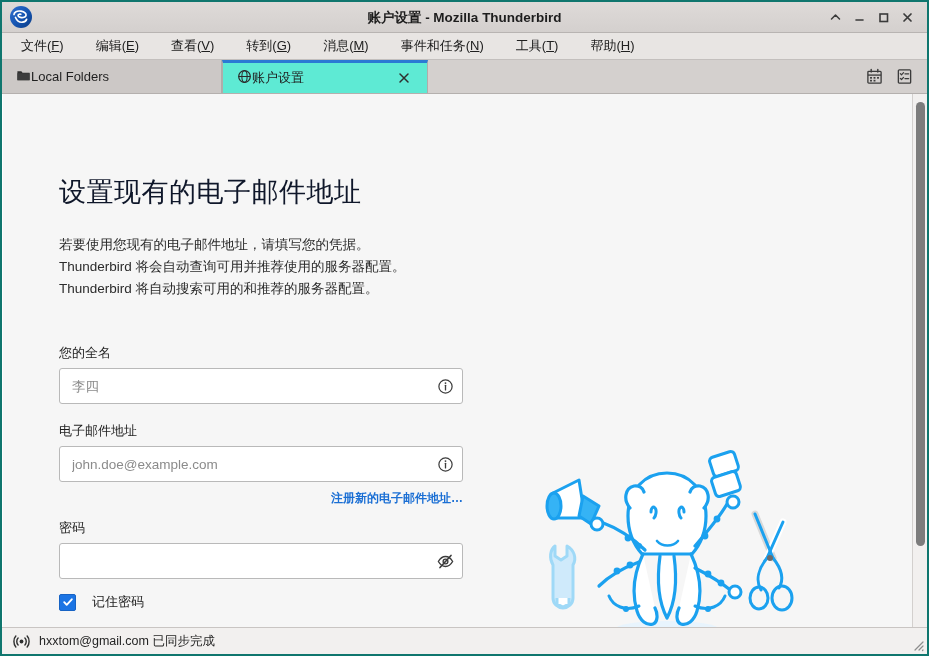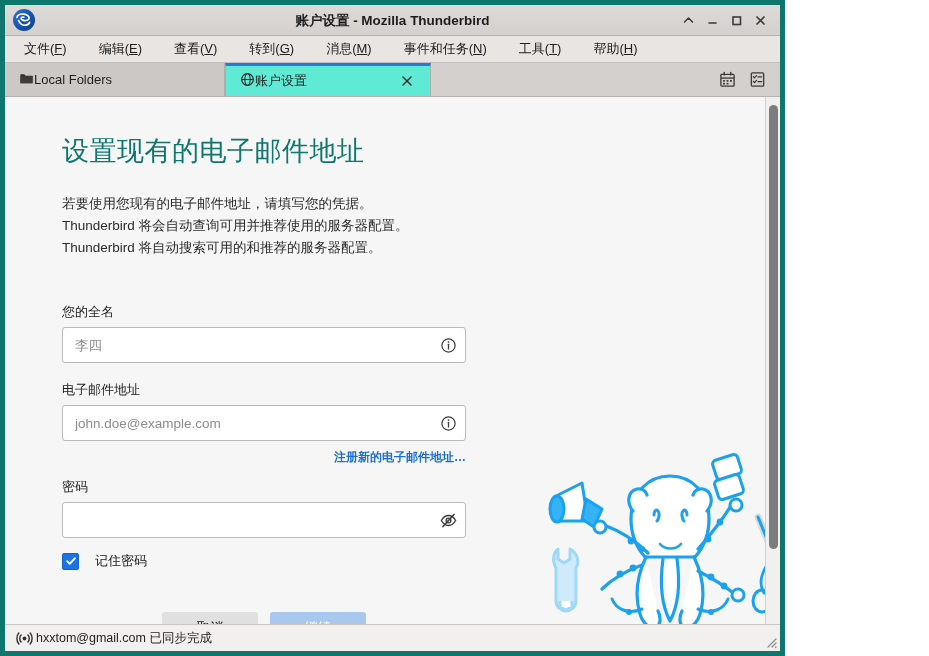--- a/index.html
+++ b/index.html
@@ -7,24 +7,24 @@
   html, body {
     width: 929px;
     height: 656px;
     overflow: hidden;
     font-family: "Liberation Sans", "DejaVu Sans", sans-serif;
     background: #ffffff;
   }
 
   #app {
     position: relative;
-    width: 785px;
+    width: 929px;
     height: 656px;
     background: #d8d4d2;
-    border: 5px solid #0f766e;
+    border: 2px solid #0f766e;
     display: flex;
     flex-direction: column;
   }
 
   
   .titlebar {
     height: 31px;
     min-height: 31px;
     background: linear-gradient(#dedad8, #d4d0ce);
     border-bottom: 1px solid #b8b4b2;
@@ -154,23 +154,24 @@
 
   .page {
     position: absolute;
     inset: 0;
     padding: 36px 56px 0 56px;
   }
 
   h1.page-title {
     font-size: 27px;
     font-weight: normal;
-    color: #0f766e;
+    color: #0f172a;
     letter-spacing: .5px;
     margin-bottom: 24px;
+    margin-top: 44px;
   }
   .desc {
     font-size: 13.5px;
     color: #2b2b2b;
     line-height: 22px;
   }
   .desc div { white-space: nowrap; }
 
   
   .form {
@@ -296,21 +297,21 @@
   }
 
   
   .statusbar {
     height: 27px;
     min-height: 27px;
     background: #f2f0ef;
     border-top: 1px solid #c9c5c3;
     display: flex;
     align-items: center;
-    gap: 2px;
+    gap: 8px;
     padding-left: 9px;
     position: relative;
   }
   .status-text { font-size: 12.5px; color: #242424; }
   .status-icon {
     display: flex; align-items: center; justify-content: center;
     color: #2f2f2f;
     width: 20px; height: 20px;
   }
   .resize-grip {

